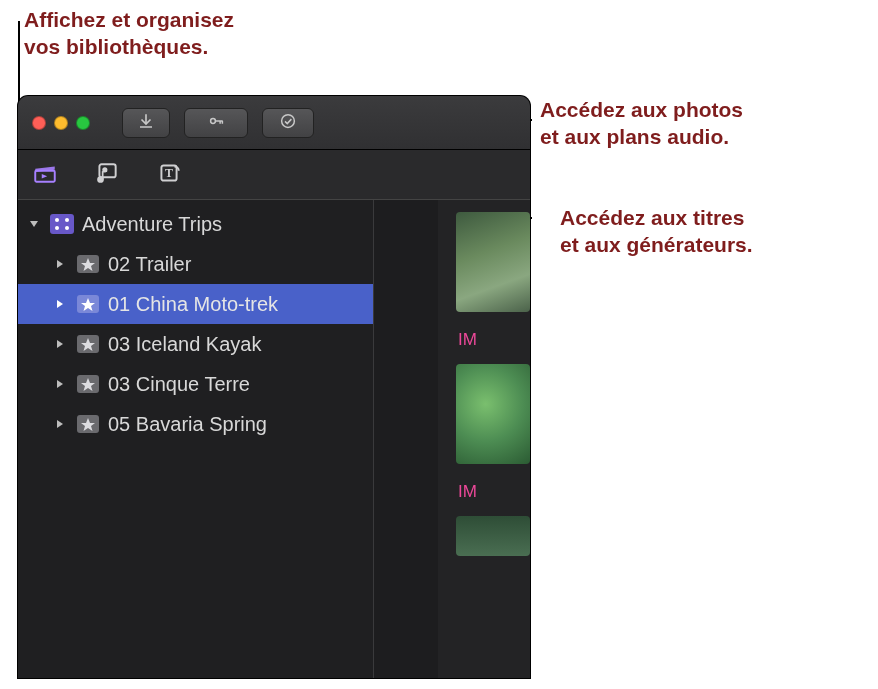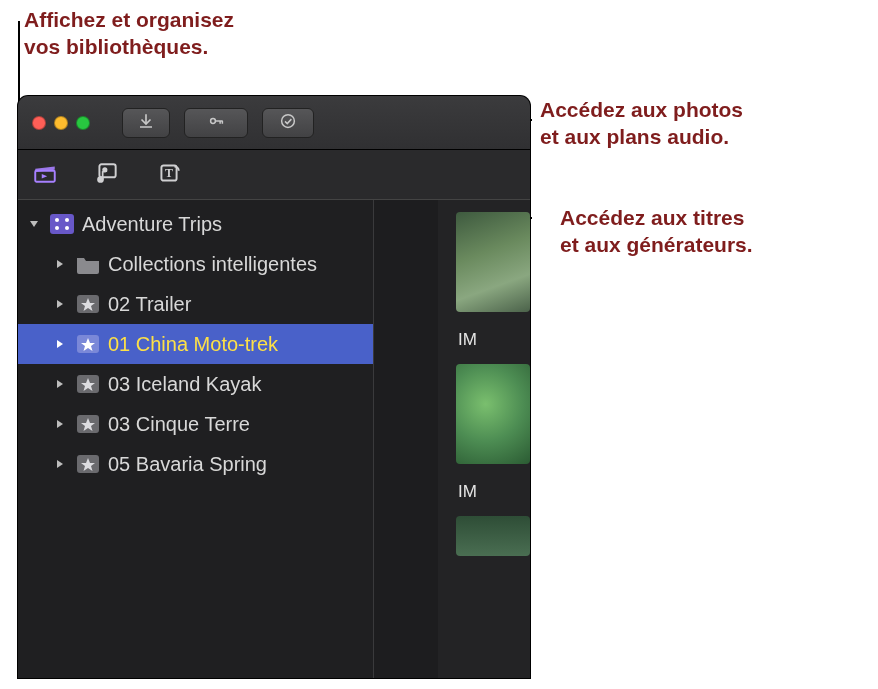--- a/index.html
+++ b/index.html
@@ -91,21 +91,21 @@
     }
     .tree { padding-top: 4px; }
     .row {
       display: flex; align-items: center;
       height: 40px;
       padding-left: 8px;
       font-size: 20px;
       color: #d8d8d8;
       gap: 6px;
     }
-    .row.selected { background: #4961c9; color: #fde047; }
+    .row.selected { background: #4961c9; color: #e5e5e5; }
     .disclosure {
       width: 16px; height: 16px;
       display: inline-flex; align-items: center; justify-content: center;
       color: #bdbdbd;
     }
     .row.selected .disclosure { color: #fff; }
     .disclosure svg { width: 10px; height: 10px; }
     .indent { display: inline-block; width: 20px; }
     .node-icon {
       width: 28px; height: 24px;
@@ -123,21 +123,21 @@
     }
     .thumb {
       width: 74px; height: 100px;
       border-radius: 4px;
       margin-bottom: 6px;
     }
     .thumb.a { background: linear-gradient(160deg, #3e5a3f 0%, #6a8a5e 40%, #8aa780 70%, #4b624a 100%); }
     .thumb.b { background: radial-gradient(circle at 40% 40%, #7abf6e 0%, #4d8d53 50%, #2b5b33 100%); }
     .thumb.c { background: linear-gradient(#2e4d36, #4a6e52); }
     .thumb-label {
-      font-size: 17px; color: #e5e5e5; margin: 18px 0 14px 2px;
+      font-size: 17px; color: #ec4899; margin: 18px 0 14px 2px;
     }
   </style>
 </head>
 <body>
 
 <div class="callout" style="left:24px; top:6px; white-space:pre-line;">Affichez et organisez
 vos bibliothèques.</div>
 <div class="callout-line" style="left:18px; top:21px; width:2px; height:175px;"></div>
 
 <div class="callout" style="left:540px; top:96px; white-space:pre-line;">Accédez aux photos
@@ -231,34 +231,20 @@
             <rect x="1" y="1" width="24" height="20" rx="3" fill="#6858c8"></rect>
             <circle cx="8" cy="7" r="2" fill="#fff"></circle>
               <circle cx="18" cy="7" r="2" fill="#fff"></circle>
             <circle cx="8" cy="15" r="2" fill="#fff"></circle>
               <circle cx="18" cy="15" r="2" fill="#fff"></circle>
           </svg>
         </span>
         <span class="label">Adventure Trips</span>
       </div>
 
-      <div class="row">
-        <span class="indent"></span>
-        <span class="disclosure">
-          <svg viewBox="0 0 10 10">
-              <polygon points="2,1 8,5 2,9" fill="currentColor"></polygon>
-            </svg>
-        </span>
-        <span class="node-icon">
-          <svg viewBox="0 0 26 22">
-              <path d="M2 5 h7 l2 3 h13 v11 a2 2 0 0 1 -2 2 H4 a2 2 0 0 1 -2 -2 Z" fill="#8a8a8e"></path>
-            </svg>
-        </span>
-        <span class="label">Collections intelligentes</span>
-      </div>
 
       <div class="row">
         <span class="indent"></span>
         <span class="disclosure">
           <svg viewBox="0 0 10 10">
               <polygon points="2,1 8,5 2,9" fill="currentColor"></polygon>
             </svg>
         </span>
         <span class="node-icon">
           <svg viewBox="0 0 26 22">

